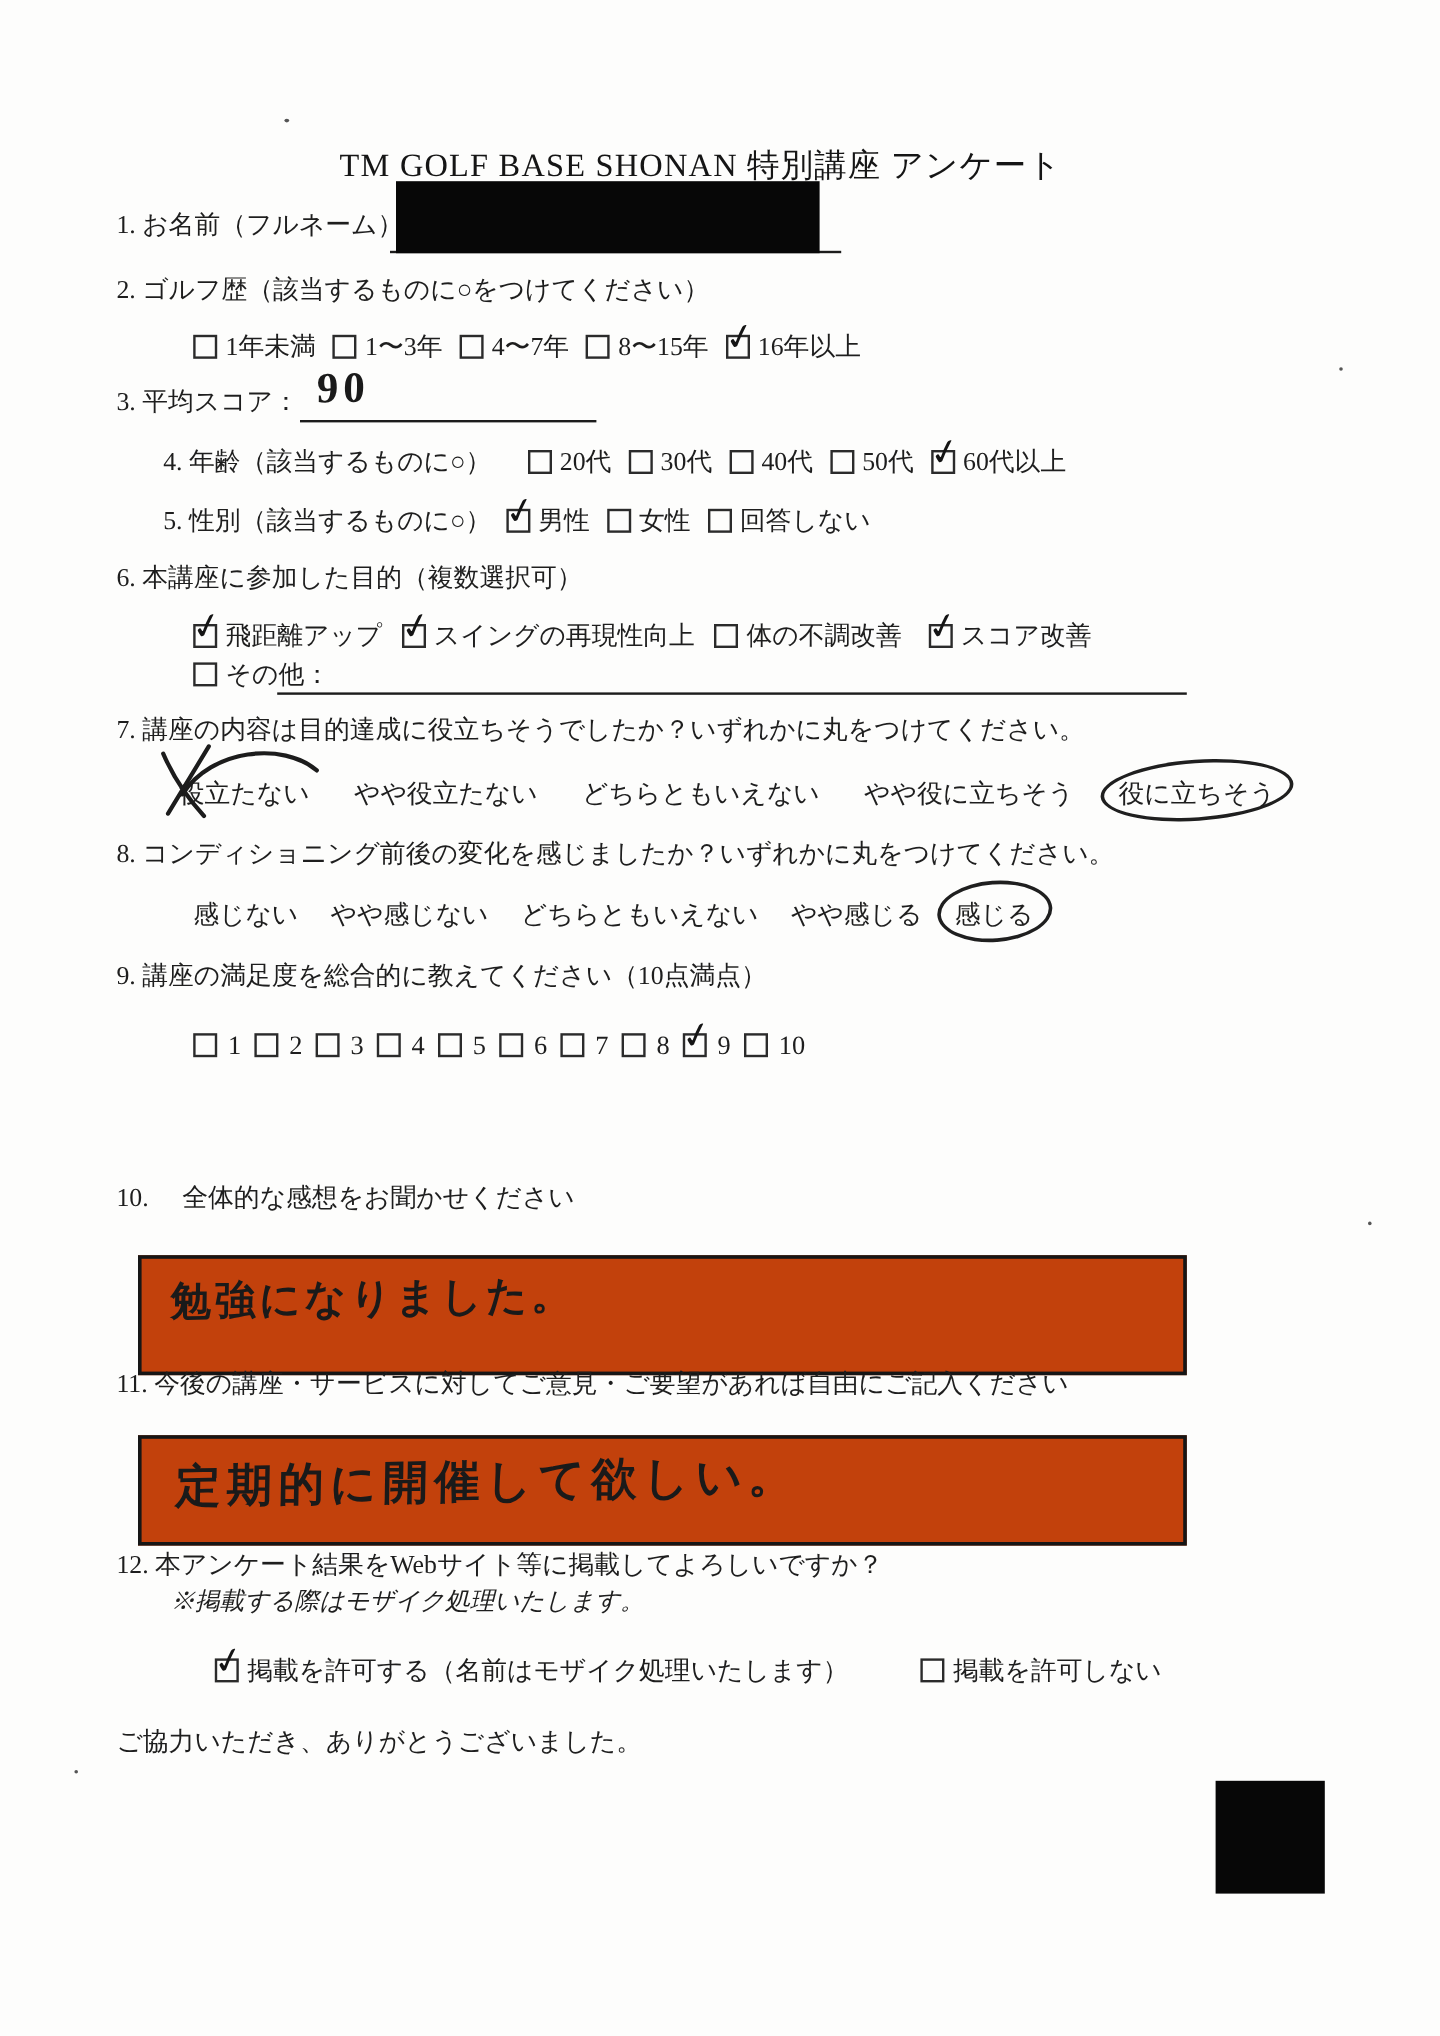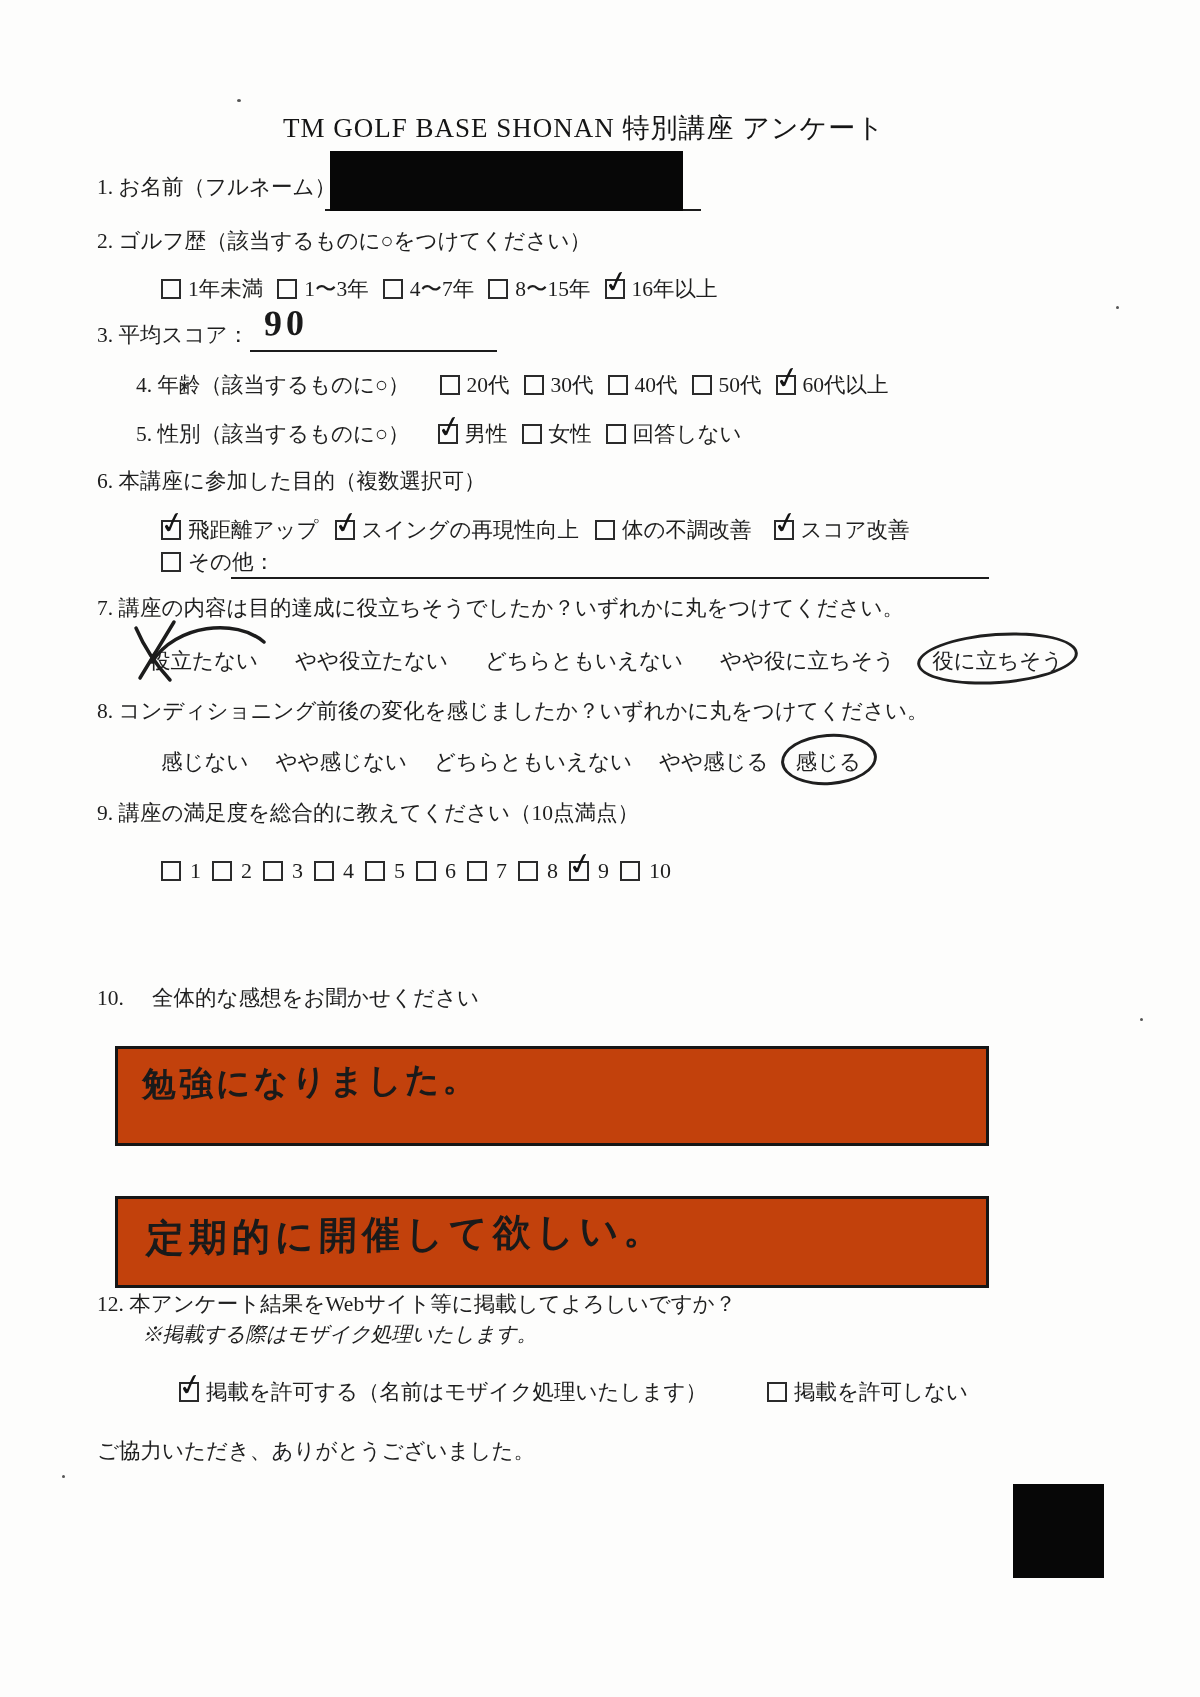--- a/index.html
+++ b/index.html
@@ -47,21 +47,21 @@
   .gap36 > .opt { margin-right:37px; }
   .gap26 > .opt { margin-right:27px; }
   .gap10 > .opt { margin-right:11px; }
   .num { margin-left:2px; }
 </style>
 </head>
 <body>
 
 <div class="page">
 
-  <div class="abs title" style="left:283px; top:110px;">TM GOLF BASE SHONAN 特別講座 アンケート</div>
+  <div class="abs title" style="left:283px; top:120px;">TM GOLF BASE SHONAN 特別講座 アンケート</div>
 
   <div class="abs q" style="left:97px; top:172px;">1. お名前（フルネーム）</div>
   <div class="uline" style="left:325px; top:209px; width:376px;"></div>
   <div class="redact" style="left:330px; top:151px; width:353px; height:60px;"></div>
 
   <div class="abs q" style="left:97px; top:226px;">2. ゴルフ歴（該当するものに○をつけてください）</div>
   <div class="abs q opts gap14" style="left:122px; top:274px;">
     <span class="opt">
       <span class="cb"></span>
       <span>1年未満</span>
@@ -110,21 +110,21 @@
     </span>
     <span class="opt">
       <span class="cb checked">
           <span class="check">✓</span>
         </span>
       <span>60代以上</span>
     </span>
   </div>
 
   <div class="abs q opts gap14" style="left:97px; top:419px;">
-    <span style="margin-right:28px;">5. 性別（該当するものに○）</span>
+    <span style="margin-right:12px;">5. 性別（該当するものに○）</span>
     <span class="opt">
       <span class="cb checked">
           <span class="check">✓</span>
         </span>
       <span>男性</span>
     </span>
     <span class="opt">
       <span class="cb"></span>
       <span>女性</span>
     </span>
@@ -265,20 +265,21 @@
     </span>
   </div>
 
   <div class="abs q" style="left:97px; top:983px;">
     <span>10.</span><span style="display:inline-block; width:28px;"></span><span>全体的な感想をお聞かせください</span>
   </div>
   <div class="ansbox" style="left:115px; top:1026px; width:868px; height:94px;">
     <div class="hand" style="position:absolute; left:24px; top:10px; font-size:34px; letter-spacing:3px;">勉強になりました。</div>
   </div>
 
+  <div class="abs q" style="left:97px; top:1138px;">11. 今後の講座・サービスに対してご意見・ご要望があれば自由にご記入ください</div>
   <div class="ansbox" style="left:115px; top:1176px; width:868px; height:86px;">
     <div class="hand" style="position:absolute; left:28px; top:10px; font-size:38px; letter-spacing:5px;">定期的に開催して欲しい。</div>
   </div>
 
   <div class="abs q" style="left:97px; top:1289px;">12. 本アンケート結果をWebサイト等に掲載してよろしいですか？</div>
   <div class="abs small-note" style="left:142px; top:1320px;font-style:italic;">※掲載する際はモザイク処理いたします。</div>
   <div class="abs q opts" style="left:140px; top:1377px;">
     <span class="opt" style="margin-right:60px;">
       <span class="cb checked">
           <span class="check">✓</span>

